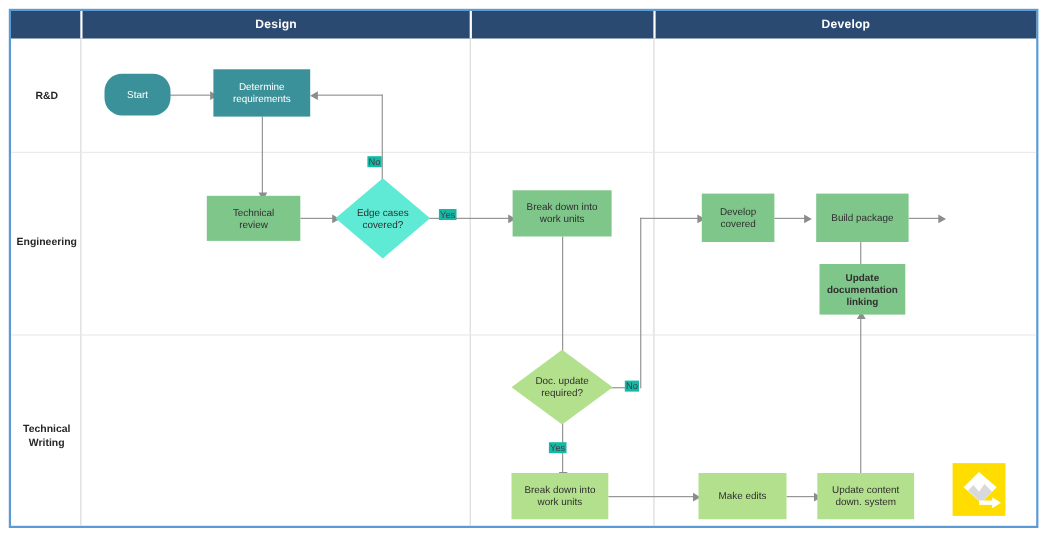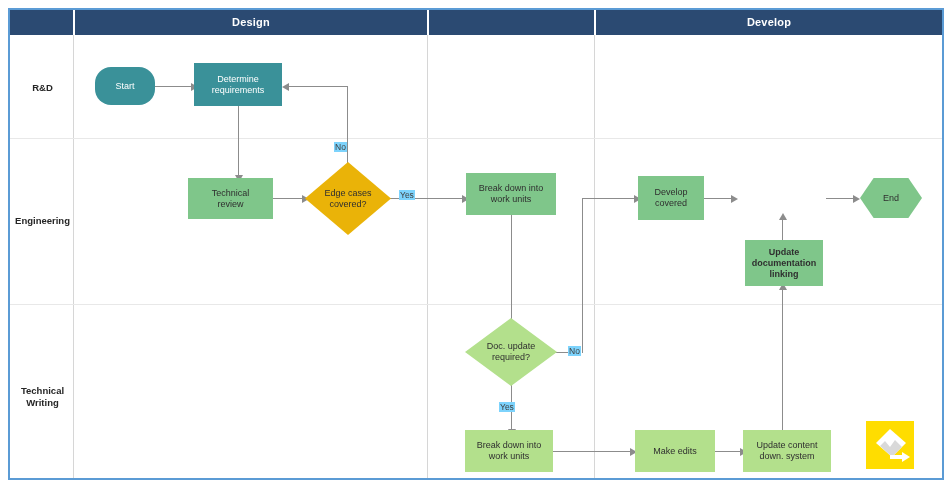--- a/index.html
+++ b/index.html
@@ -104,21 +104,21 @@
   }
   .node.green {
     background: #7fc68a;
     color: #2f2f2f;
   }
   .node.lightgreen {
     background: #b3e08c;
     color: #2f2f2f;
   }
   .node.diamond-green {
-    background: #eab308;
+    background: #5eead4;
     clip-path: polygon(50% 0%, 100% 50%, 50% 100%, 0% 50%);
   }
   .node.diamond-light {
     background: #b3e08c;
     clip-path: polygon(50% 0%, 100% 50%, 50% 100%, 0% 50%);
   }
   .node.hex {
     background: #7fc68a;
     clip-path: polygon(22% 0%, 78% 0%, 100% 50%, 78% 100%, 22% 100%, 0% 50%);
   }
@@ -152,21 +152,21 @@
   }
   .arrow.up {
     border-left: 4px solid transparent;
     border-right: 4px solid transparent;
     border-bottom: 7px solid #8c8c8c;
   }
   .edge-label {
     position: absolute;
     font-size: 8.5px;
     color: #404040;
-    background: #7dd3fc;
+    background: #14b8a6;
     padding: 0 1px;
     white-space: nowrap;
   }
 
   
   #badge {
     position: absolute;
     left: 866px;
     top: 421px;
     width: 48px;
@@ -284,22 +284,22 @@
       </div>
     </div>
 
     <div class="node green" style="left:628px; top:166px; width:66px; height:44px;">
       <div>
         <span>Develop</span><br>
         <span>covered</span>
       </div>
     </div>
 
-
-    <div class="node hex" style="left:850px; top:168px; width:62px; height:40px;">End</div>
+    <div class="node green" style="left:732px; top:166px; width:84px; height:44px;">Build package</div>
+
 
     <div class="node green" style="left:735px; top:230px; width:78px; height:46px;font-weight:bold;">
       <div>
         <span>Update</span><br>
         <span>documentation</span><br>
         <span>linking</span>
       </div>
     </div>
 
     <div class="node diamond-light" style="left:455px; top:308px; width:92px; height:68px;">

